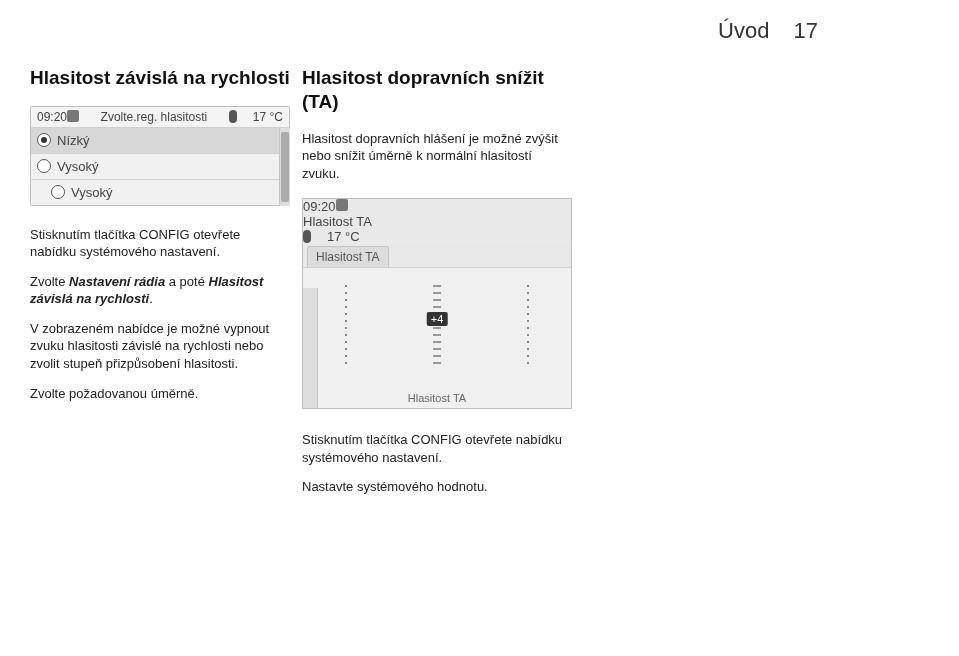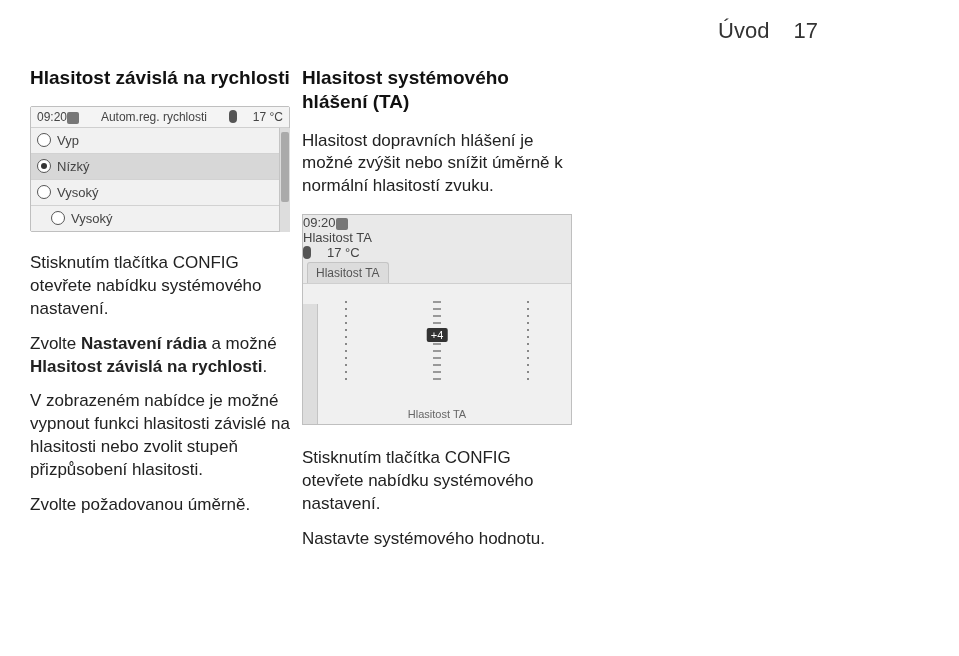--- a/index.html
+++ b/index.html
@@ -41,27 +41,28 @@
     flex-direction: column;
   }
   .heading {
     font-size: 19px;
     font-weight: bold;
     color: #111;
     margin: 4px 0 10px 0;
     line-height: 1.25;
   }
   .body-text {
-    font-size: 17px;
+    font-size: 13px;
     color: #222;
     line-height: 1.35;
     margin: 6px 0;
   }
   .bold {
     font-weight: bold;
+    font-style: italic;
   }
 
   
   .device {
     background: #e9e9e9;
     border: 1px solid #bfbfbf;
     border-radius: 2px;
     width: 260px;
     box-sizing: border-box;
     font-size: 13px;
@@ -69,21 +70,21 @@
   }
   .device .statusbar {
     display: flex;
     align-items: center;
     justify-content: space-between;
     padding: 3px 6px;
     background: #f4f4f4;
     border-bottom: 1px solid #cfcfcf;
     font-size: 12px;
   }
-  .status-left { display:flex; align-items:flex-end; gap:0; }
+  .status-left { display:flex; align-items:flex-start; gap:0; }
   .status-right { display:flex; align-items:center; gap:16px; }
   .ico {
     display:inline-block;
     width:12px; height:12px;
     background:#777;
     border-radius:2px;
   }
   .ico.temp { width:8px; height:13px; border-radius:4px; background:#555;}
   .opt-list { }
   .opt {
@@ -233,31 +234,27 @@
     <div class="col">
       <div class="heading">Hlasitost závislá na rychlosti</div>
 
       <div class="device-wrap">
         <div class="device">
           <div class="statusbar">
             <div class="status-left">
               <span>09:20</span>
               <span class="ico"></span>
             </div>
-            <div>Autom.reg. rychlosti</div>
+            <div>Zvolte.reg. hlasitosti</div>
             <div class="status-right">
               <span class="ico temp"></span>
               <span>17 °C</span>
             </div>
           </div>
           <div class="opt-list">
-            <div class="opt">
-              <span class="radio"></span>
-              <span>Vyp</span>
-            </div>
             <div class="opt selected">
               <span class="radio on"></span>
               <span>Nízký</span>
             </div>
             <div class="opt">
               <span class="radio"></span>
               <span>Vysoký</span>
             </div>
             <div class="opt">
               <span class="radio"></span>
@@ -267,28 +264,28 @@
         </div>
         <div class="scrollbar">
           <div class="thumb"></div>
         </div>
       </div>
 
       <div class="body-text">
         <span>Stisknutím tlačítka CONFIG otevřete nabídku systémového nastavení.</span>
       </div>
       <div class="body-text">
-        <span>Zvolte </span><span class="bold">Nastavení rádia</span><span> a možné </span><span class="bold">Hlasitost závislá na rychlosti</span><span>.</span>
-      </div>
-      <div class="body-text">V zobrazeném nabídce je možné vypnout funkci hlasitosti závislé na hlasitosti nebo zvolit stupeň přizpůsobení hlasitosti.</div>
+        <span>Zvolte </span><span class="bold">Nastavení rádia</span><span> a poté </span><span class="bold">Hlasitost závislá na rychlosti</span><span>.</span>
+      </div>
+      <div class="body-text">V zobrazeném nabídce je možné vypnout zvuku hlasitosti závislé na rychlosti nebo zvolit stupeň přizpůsobení hlasitosti.</div>
       <div class="body-text">Zvolte požadovanou úměrně.</div>
     </div>
 
     <div class="col">
-      <div class="heading">Hlasitost systémového hlášení (TA)</div>
+      <div class="heading">Hlasitost dopravních snížit (TA)</div>
       <div class="body-text">Hlasitost dopravních hlášení je možné zvýšit nebo snížit úměrně k normální hlasitostí zvuku.</div>
 
       <div class="device2" style="position:relative;">
         <div class="statusbar">
           <div class="status-left">
             <span>09:20</span>
             <span class="ico"></span>
           </div>
           <div>Hlasitost TA</div>
           <div class="status-right">

